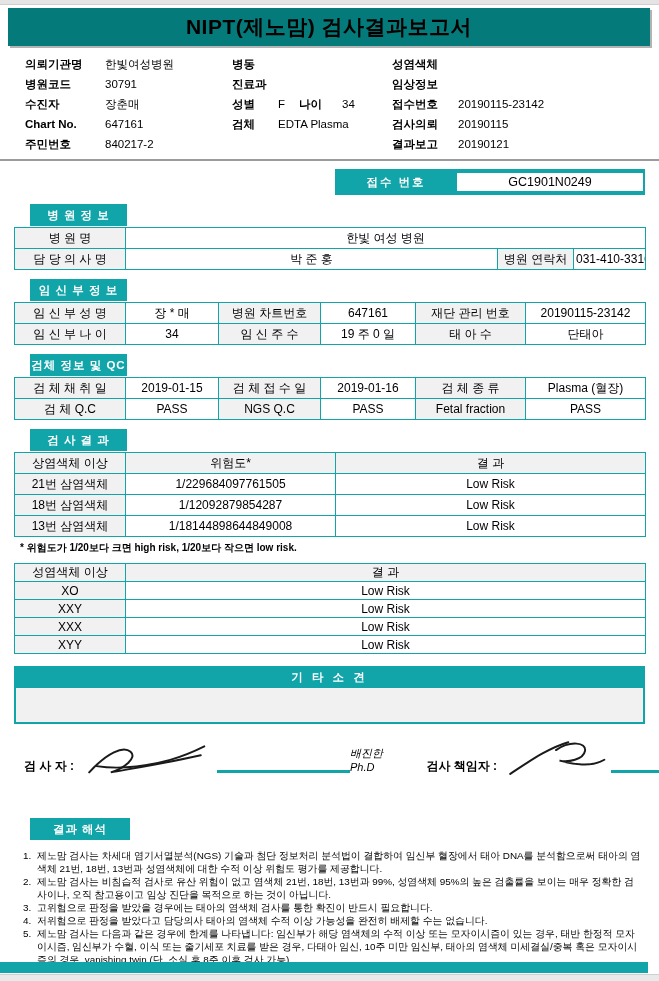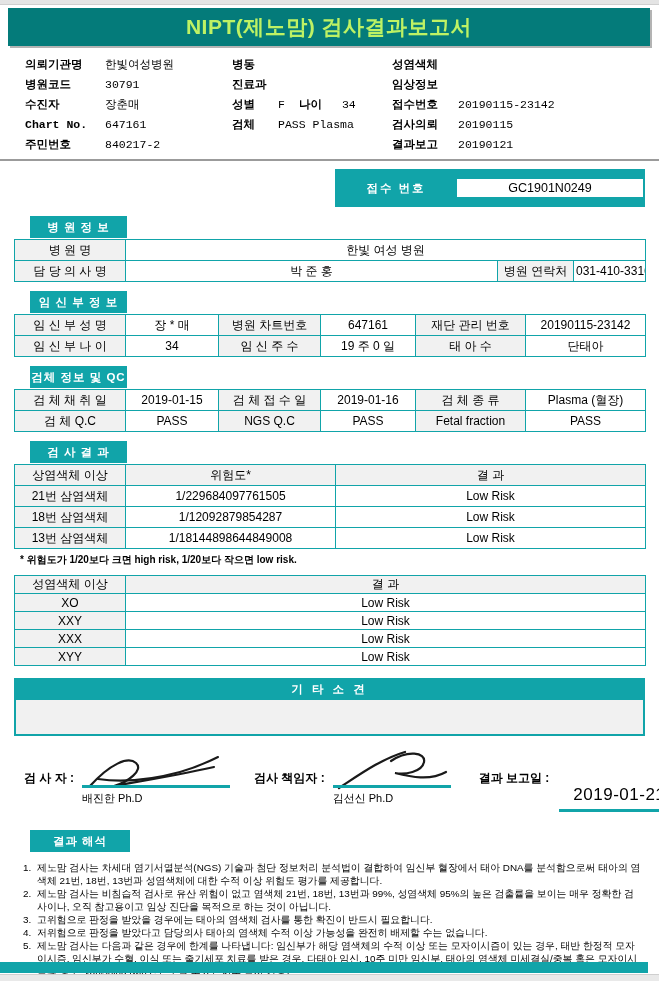--- a/index.html
+++ b/index.html
@@ -1,34 +1,34 @@
 <!DOCTYPE html>
 <html style="--teal-dark: #047b7a; --teal: #11a4a9; --cell: #f1f1f1;"><head>
 <meta charset="utf-8">
 <style>
   :root { --teal-dark:#047b7a; --teal:#11a4a9; --cell:#f1f1f1; }
   * { box-sizing:border-box; }
   body { margin:0; background:#fff; font-family:"Liberation Sans", sans-serif; color:#000; }
   .page { position:relative; width:659px; height:981px; background:#fff; overflow:hidden; }
   .topstrip { height:5px; background:#e4e4e4; border-bottom:1px solid #cfcfcf; }
 
-  .titlebar { margin:3px 9px 0 8px; height:38px; background:var(--teal-dark); color:#bef264;
+  .titlebar { margin:3px 9px 0 8px; height:38px; background:var(--teal-dark); color:#000000;
     display:flex; align-items:center; justify-content:center; font-weight:bold; font-size:21px;
     box-shadow:2px 2px 0 #b3b3b3; letter-spacing:0.5px; }
 
-  .info { display:flex; margin:8px 0 0 25px; font-size:11.5px;font-family:Liberation Mono, monospace; }
+  .info { display:flex; margin:8px 0 0 25px; font-size:11.5px; }
   .info .col1 { width:207px; } .info .col2 { width:160px; } .info .col3 { flex:1; }
   .irow { height:20px; display:flex; align-items:center; white-space:nowrap; }
   .ilbl { font-weight:bold; }
   .col1 .ilbl { width:80px; } .col2 .ilbl { width:46px; } .col3 .ilbl { width:66px; }
   .ilbl2 { font-weight:bold; margin-left:14px; margin-right:20px; }
 
   .divider { height:2px; background:#9b9b9b; margin-top:5px; }
 
-  .receipt { margin:8px 14px 0 auto; width:310px; height:38px; background:var(--teal);
+  .receipt { margin:8px 14px 0 auto; width:310px; height:26px; background:var(--teal);
     display:flex; align-items:center; }
   .receipt .rlabel { width:122px; text-align:center; color:#fff; font-weight:bold;
     font-size:11.5px; letter-spacing:2px; }
   .receipt .rvalue { flex:1; background:#fff; margin:2px 2px 2px 0; height:18px;
     display:flex; align-items:center; justify-content:center; font-size:12.5px; }
 
   .tab { display:inline-block; margin:9px 0 0 30px; background:var(--teal); color:#fff;
     font-size:11.5px; font-weight:bold; padding:4px 0 3px 0; min-width:97px; text-align:center;
     letter-spacing:1px; }
 
@@ -41,21 +41,21 @@
   .footnote { margin:4px 0 0 20px; font-size:10px; font-weight:bold; }
 
   .other-bar { margin:12px 0 0 14px; width:631px; height:22px; background:var(--teal); color:#fff;
     font-weight:bold; font-size:11.5px; display:flex; align-items:center; justify-content:center;
     letter-spacing:3px; }
   .other-box { margin-left:14px; width:631px; height:36px; background:var(--cell);
     border:2px solid var(--teal); border-top:none; font-size:11px; padding:2px 6px; }
 
   .signrow { display:flex; margin:12px 0 0 24px; align-items:flex-start; }
   .slabel { font-size:12px; font-weight:bold; margin-top:22px; white-space:nowrap; }
-  .sigstack { display:flex; flex-direction:column; align-items:flex-start; margin-left:8px; }
+  .sigstack { display:flex; align-items:flex-end; margin-left:8px;font-style:italic; }
   .sig { margin-bottom:-7px; }
   .sigline { height:3px; background:var(--teal); }
   .signame { font-size:11px; margin-top:3px; }
   .dgroup { margin-left:26px; display:flex; }
   .dstack { display:flex; flex-direction:column; align-items:center; margin-left:10px; }
   .ddate { font-size:17px; margin-top:37px; margin-bottom:4px; letter-spacing:0.5px; }
 
   .interp-tab { margin-top:18px; min-width:100px; }
   .interp-list { margin:9px 0 0 6px; font-size:9.9px; line-height:13px; }
   .ili { position:relative; padding-left:31px; padding-right:16px; }
@@ -108,21 +108,21 @@
           <span></span>
         </div>
       <div class="irow">
           <span class="ilbl">성별</span>
           <span>F</span>
           <span class="ilbl2">나이</span>
           <span>34</span>
         </div>
       <div class="irow">
           <span class="ilbl">검체</span>
-          <span>PASS Plasma</span>
+          <span>EDTA Plasma</span>
         </div>
     </div>
     <div class="col3">
       <div class="irow">
           <span class="ilbl">성염색체</span>
           <span></span>
         </div>
       <div class="irow">
           <span class="ilbl">임상정보</span>
           <span></span>

